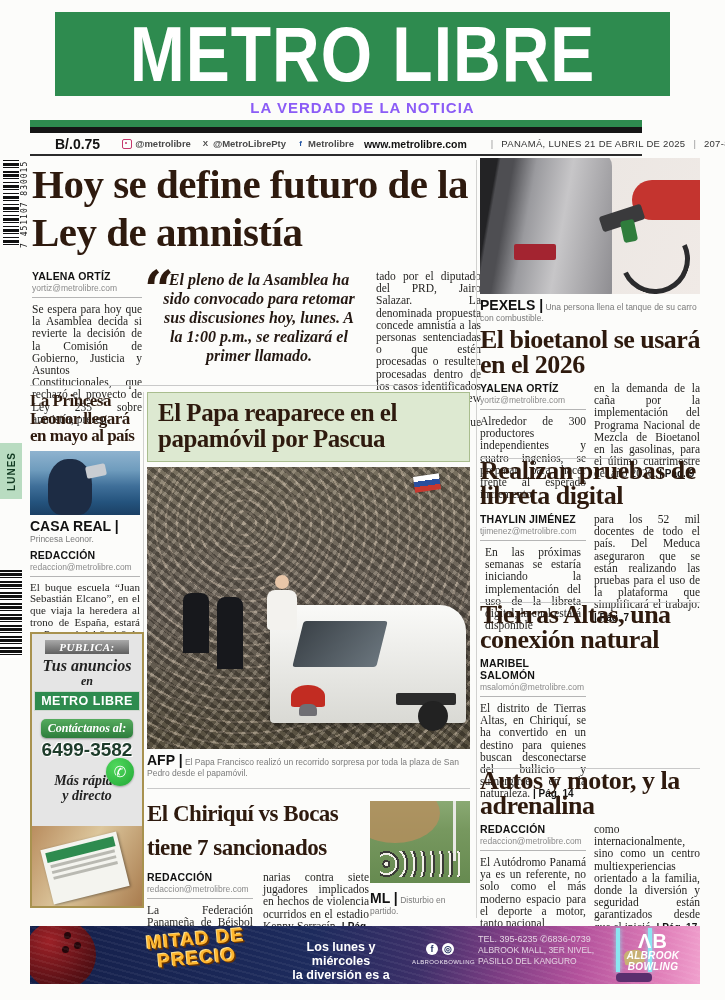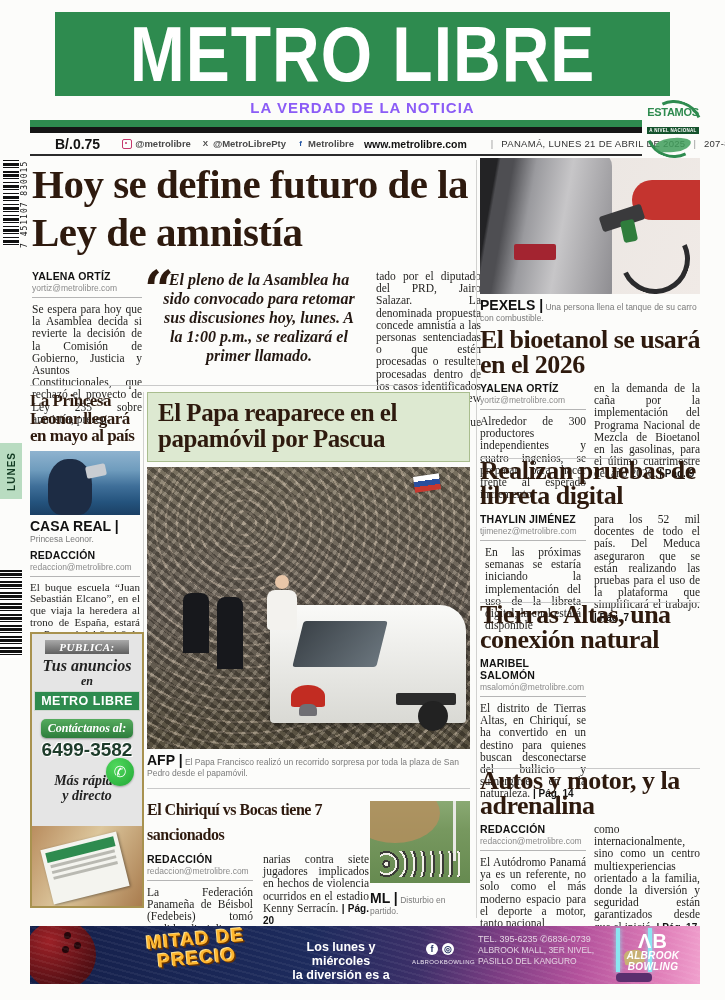--- a/index.html
+++ b/index.html
@@ -129,21 +129,21 @@
   .pope .head{margin:0 auto;width:14px;height:14px;border-radius:50%;background:#e8c6a8;}
   .pope .robe{margin:1px auto 0;width:30px;height:40px;border-radius:8px 8px 4px 4px;background:#f3f2ee;}
   .guard{position:absolute;left:138px;bottom:8px;width:46px;height:56px;}
   .guard .plume{margin:0 auto;width:34px;height:22px;border-radius:50% 50% 10% 10%;background:#c22c22;}
   .guard .helm{margin:-3px auto 0;width:18px;height:12px;border-radius:6px 6px 2px 2px;background:#6f6f74;}
   .suit{position:absolute;width:26px;height:60px;border-radius:8px 8px 0 0;background:#17181c;}
   .papa-caption{margin-top:3px;}
   .papa-rule{border:none;border-top:1px solid #c9c9c9;margin:10px 0 8px;}
   
   .chi{position:relative;margin-top:2px;height:140px;}
-  .chi h2{font-size:16px;line-height:25px;width:225px;}
+  .chi h2{font-size:23px;line-height:34px;width:225px;}
   .chi-row{display:flex;gap:10px;margin-top:6px;width:222px;}
   .chi-col{width:106px;flex:none;}
   .chi-photo{position:absolute;right:0;top:4px;width:100px;height:82px;overflow:hidden;
       background:linear-gradient(180deg,#8aa973 0%,#77985f 35%,#668a50 100%);}
   .chi-dirt{position:absolute;left:-20px;top:-18px;width:90px;height:60px;background:#b78f5e;border-radius:50%;opacity:.8;}
   .chi-pole{position:absolute;right:14px;top:0;width:3px;height:60px;background:#e8e8e4;}
   .chi-crowd{position:absolute;left:10px;bottom:6px;width:80px;height:26px;
       background:repeating-radial-gradient(circle at 8% 50%,#f1efe8 0 2px,#3a3a36 2px 4px,transparent 4px 9px);}
   .chi-cap{position:absolute;right:0;top:90px;width:100px;}
   
@@ -226,28 +226,20 @@
         <span>Metrolibre</span>
       </span>
     <span class="site">www.metrolibre.com</span>
     <span class="bar-sep">|</span>
     <span class="dateline">PANAMÁ, LUNES 21 DE ABRIL DE 2025</span>
     <span class="bar-sep">|</span>
     <span class="dateline">207-8810</span>
   </div>
   <div class="head-rule"></div>
 
-  <div class="badge">
-    <div class="arc"></div>
-    <div class="inner">
-      <div class="b1">ESTAMOS</div>
-      <div><span class="b2">A NIVEL NACIONAL</span></div>
-      <div class="map"></div>
-    </div>
-  </div>
 
   <div class="bc1 vbars"></div>
   <div class="bc1-num">7 451107 830015</div>
   <div class="bc2 vbars"></div>
   <div class="day-tab">
       <span>LUNES</span>
     </div>
 
   <div class="lead">
     <h1 class="hl">Hoy se define futuro de la Ley de amnistía</h1>

